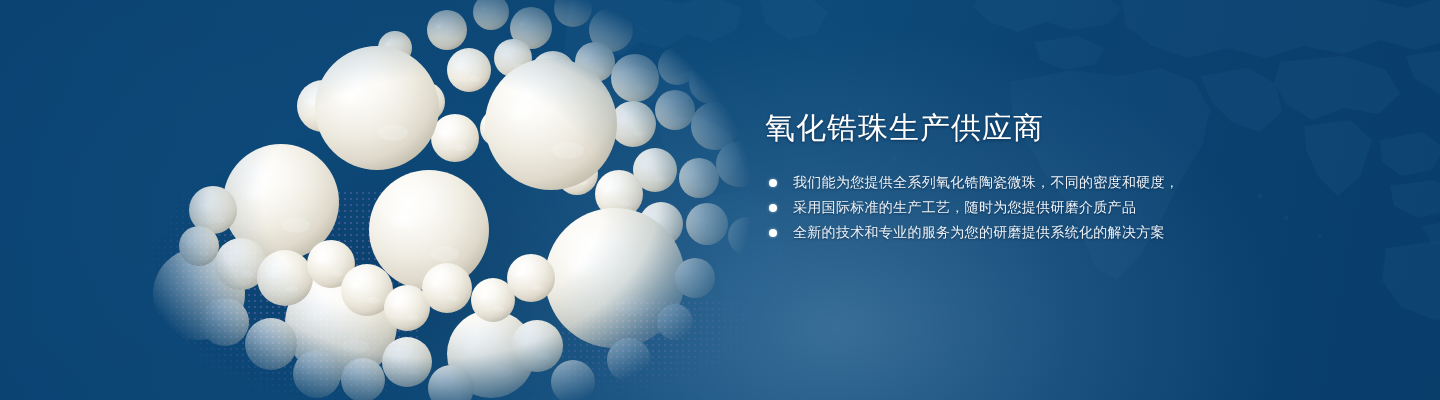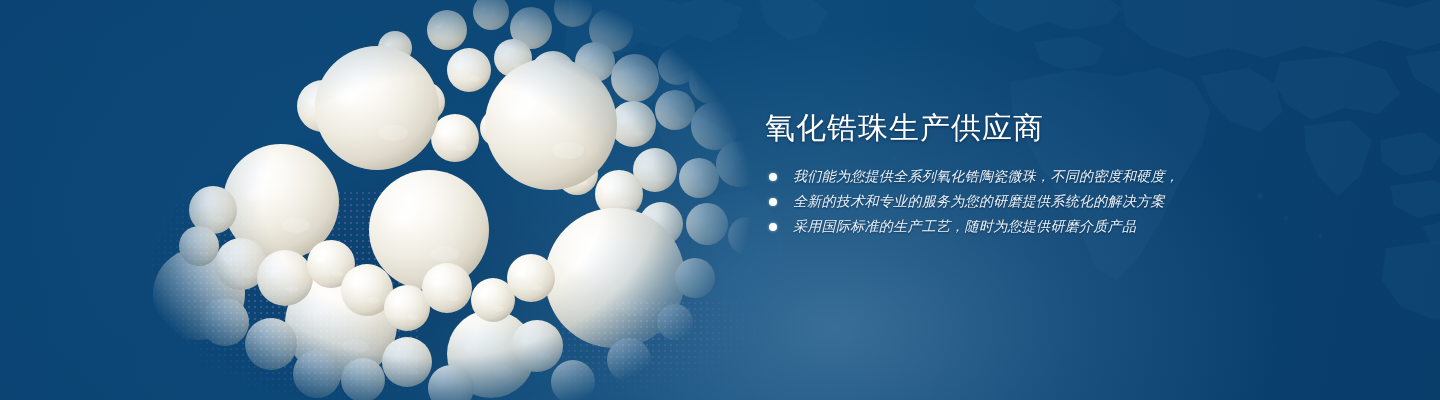--- a/index.html
+++ b/index.html
@@ -77,22 +77,21 @@
     font-size:30px;
     line-height:40px;
     color:#ffffff;
     font-weight:400;
     letter-spacing:1px;
     text-shadow:0 1px 3px rgba(0,20,45,.55);
     white-space:nowrap;
   }
   .bullets{
     list-style:none;
-    margin-top:16px;
-    font-style:italic;
+    margin-top:22px;
   }
   .bullet{
     position:relative;
     padding-left:28px;
     font-size:14px;
     line-height:25px;
     color:#eef3f8;
     text-shadow:0 1px 2px rgba(0,20,45,.5);
     letter-spacing:.3px;
   }
@@ -295,24 +294,24 @@
 
     <ul class="bullets">
 
       <li class="bullet">
         <span class="dot"></span>
         <span>我们能为您提供全系列氧化锆陶瓷微珠，不同的密度和硬度，</span>
       </li>
 
       <li class="bullet">
         <span class="dot"></span>
+        <span>采用国际标准的生产工艺，随时为您提供研磨介质产品</span>
+      </li>
+
+      <li class="bullet">
+        <span class="dot"></span>
         <span>全新的技术和专业的服务为您的研磨提供系统化的解决方案</span>
       </li>
 
-      <li class="bullet">
-        <span class="dot"></span>
-        <span>采用国际标准的生产工艺，随时为您提供研磨介质产品</span>
-      </li>
-
     </ul>
   </div>
 
 </div>
 
 </body></html>

